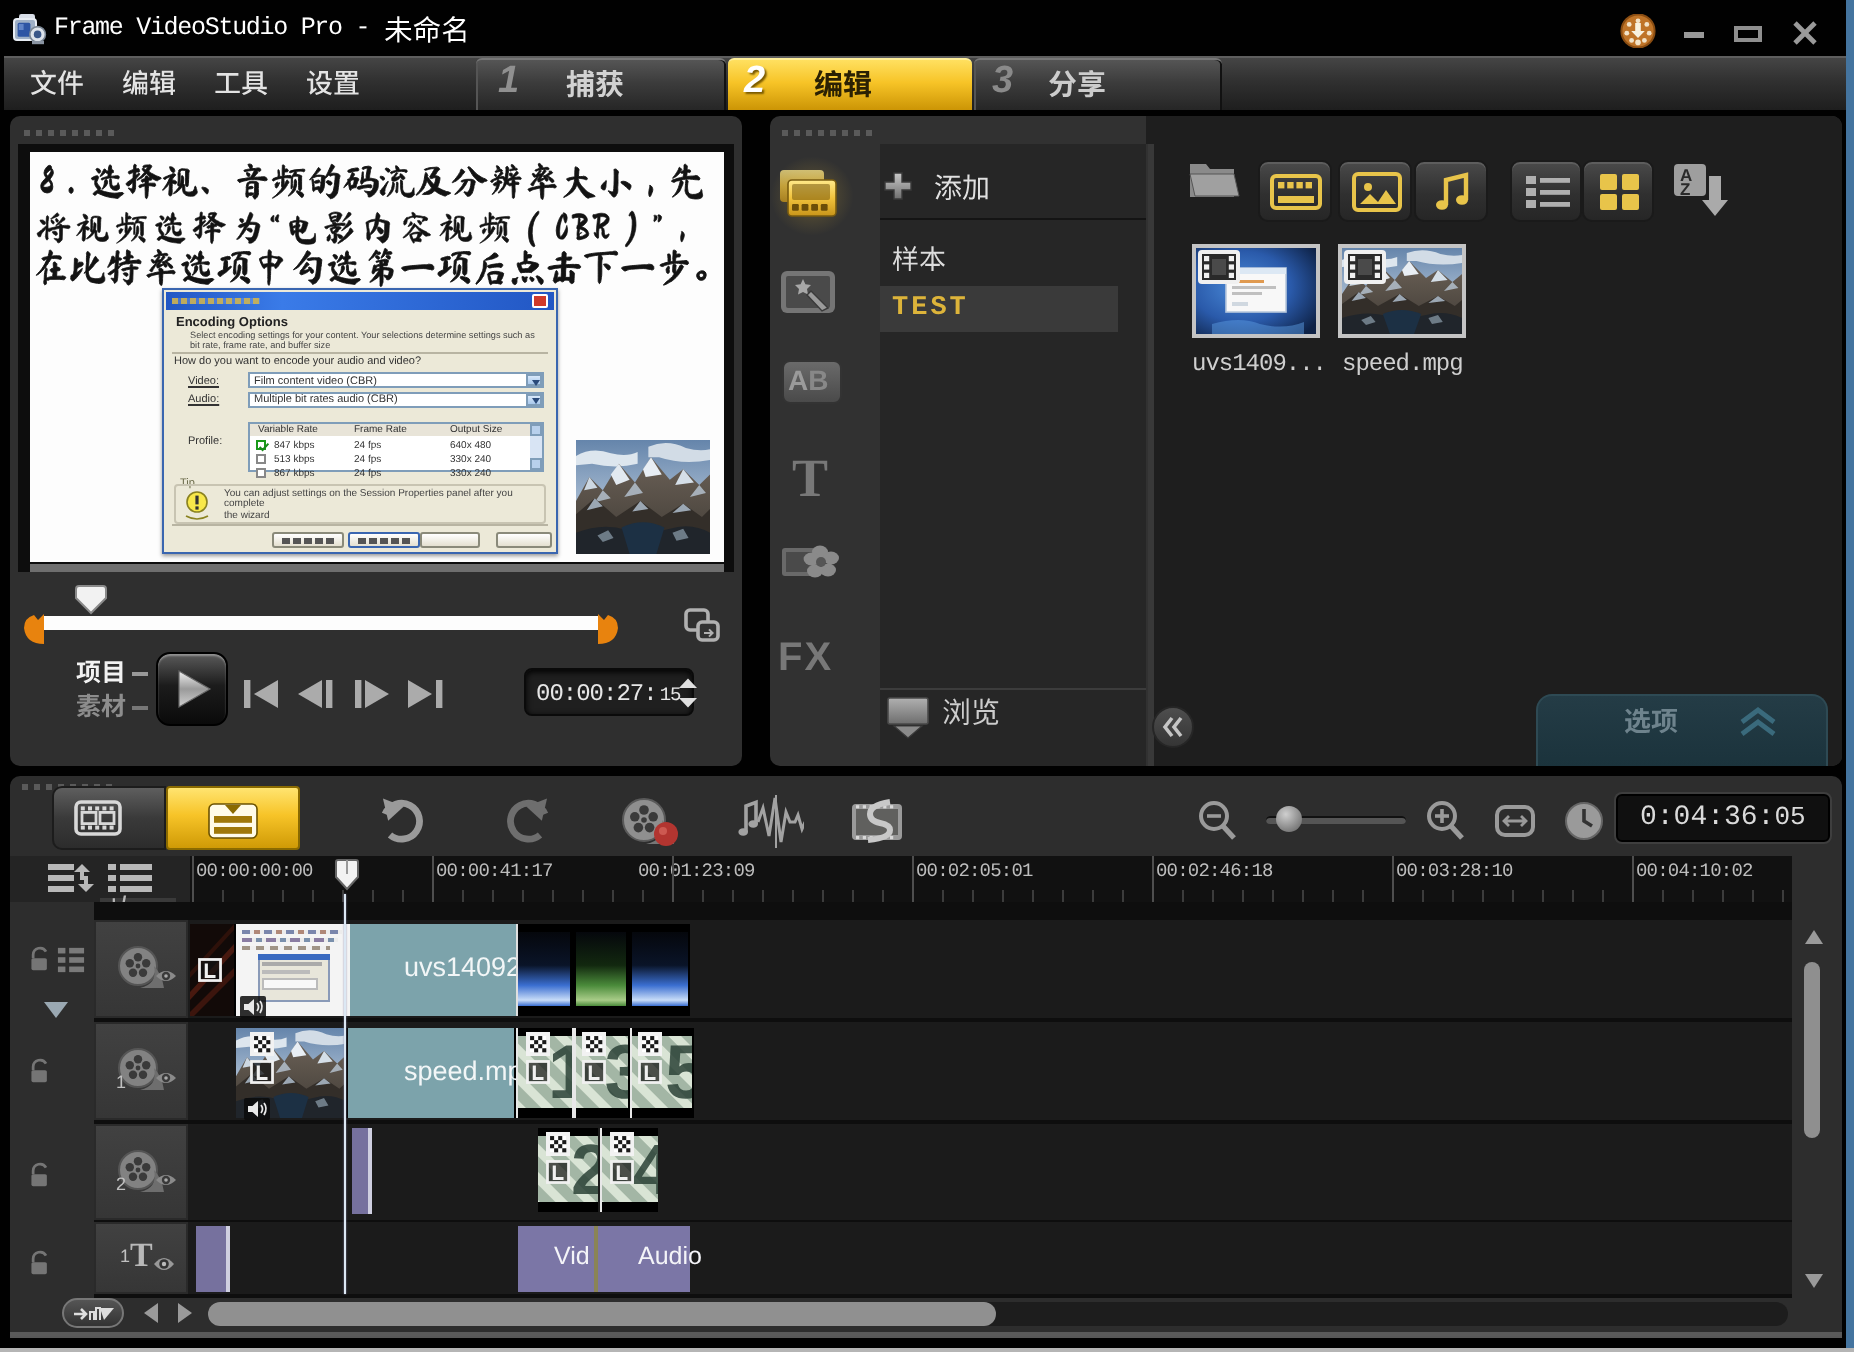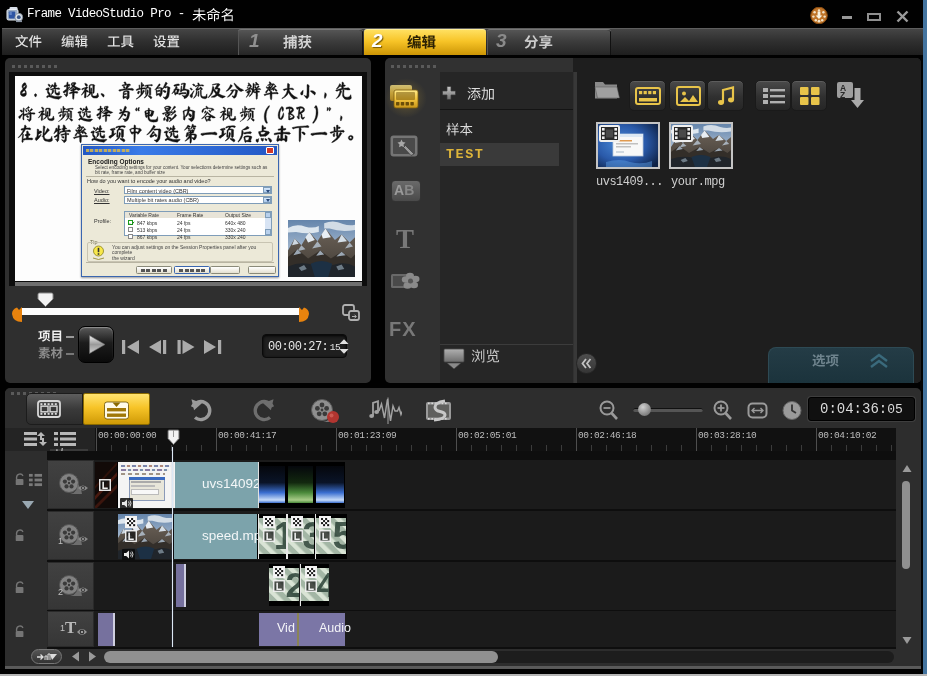--- a/index.html
+++ b/index.html
@@ -438,21 +438,21 @@
         <rect x="3" y="3" width="2.6" height="2.6"></rect>
         <rect x="3" y="7.2" width="2.6" height="2.6"></rect>
         <rect x="3" y="11.4" width="2.6" height="2.6"></rect>
 <rect x="15.4" y="3" width="2.6" height="2.6"></rect>
         <rect x="15.4" y="7.2" width="2.6" height="2.6"></rect>
         <rect x="15.4" y="11.4" width="2.6" height="2.6"></rect>
       </g>
 <rect x="7" y="4.5" width="7" height="8" fill="#4a4a4a"></rect>
     </svg>
 <div class="abs mono" style="left:596px;top:175px;font-size:12px;color:#cfcfcf;letter-spacing:-0.5px">uvs1409...</div>
-<div class="abs mono" style="left:671px;top:175px;font-size:12px;color:#cfcfcf;letter-spacing:-0.5px">your.mpg</div>
+<div class="abs mono" style="left:671px;top:175px;font-size:12px;color:#cfcfcf;letter-spacing:-0.5px">speed.mpg</div>
 <div class="abs" style="left:768px;top:347px;width:146px;height:36px;background:linear-gradient(#243c46,#1b333c);border:1px solid #2e4a54;border-bottom:none;border-radius:8px 8px 0 0"></div>
 <svg style="position:absolute;left:812px;top:353px" width="30" height="18" viewBox="0 -12.42 30 18">
       <path d="M0.6 -10.2C1.3 -9.5 2.2 -8.6 2.6 -7.9L4.0 -8.9C3.5 -9.6 2.6 -10.5 1.8 -11.1ZM5.7 -11.1C5.4 -9.9 4.8 -8.7 4.1 -8.0C4.4 -7.8 5.1 -7.3 5.4 -7.1C5.7 -7.5 6.0 -7.9 6.3 -8.4H8.0V-6.8H4.3V-5.4H6.5C6.3 -4.1 5.8 -3.1 4.0 -2.4C4.4 -2.1 4.8 -1.5 5.0 -1.1C7.2 -2.0 7.9 -3.5 8.1 -5.4H9.0V-3.1C9.0 -1.6 9.3 -1.2 10.6 -1.2C10.8 -1.2 11.3 -1.2 11.6 -1.2C12.6 -1.2 13.0 -1.6 13.1 -3.4C12.7 -3.5 12.0 -3.8 11.7 -4.0C11.7 -2.8 11.6 -2.6 11.4 -2.6C11.3 -2.6 10.9 -2.6 10.9 -2.6C10.6 -2.6 10.6 -2.7 10.6 -3.1V-5.4H12.9V-6.8H9.6V-8.4H12.4V-9.8H9.6V-11.4H8.0V-9.8H6.9C7.0 -10.1 7.1 -10.4 7.2 -10.7ZM3.7 -6.3H0.6V-4.8H2.1V-1.3C1.6 -1.0 1.0 -0.6 0.4 -0.1L1.5 1.4C2.2 0.5 3.0 -0.3 3.5 -0.3C3.8 -0.3 4.2 0.1 4.8 0.4C5.7 1.0 6.7 1.1 8.3 1.1C9.7 1.1 11.7 1.1 12.7 1.0C12.7 0.6 13.0 -0.3 13.1 -0.7C11.8 -0.5 9.7 -0.4 8.4 -0.4C7.0 -0.4 5.8 -0.5 5.0 -1.0C4.4 -1.3 4.0 -1.6 3.7 -1.7Z M21.6 -6.5V-3.8C21.6 -2.4 21.1 -0.9 17.5 0.0C17.9 0.3 18.4 0.9 18.6 1.2C22.4 0.1 23.2 -1.9 23.2 -3.7V-6.5ZM22.8 -1.0C23.7 -0.4 25.0 0.6 25.6 1.1L26.7 0.1C26.0 -0.5 24.7 -1.4 23.8 -1.9ZM13.8 -2.8 14.1 -1.1C15.5 -1.6 17.1 -2.1 18.7 -2.7L18.5 -4.1L17.2 -3.7V-8.5H18.5V-10.0H14.0V-8.5H15.6V-3.3ZM19.0 -8.5V-2.1H20.6V-7.0H24.2V-2.1H25.8V-8.5H22.7L23.2 -9.5H26.5V-10.9H18.7V-9.5H21.4C21.2 -9.2 21.1 -8.8 21.0 -8.5Z" fill="#6e838d"></path>
     </svg>
 <svg class="abs" style="left:868px;top:353px" width="22" height="16" viewBox="0 0 22 16">
 <g stroke="#3a6a7c" stroke-width="2.4" fill="none">
         <path d="M3 8 L11 2 L19 8"></path>
         <path d="M3 14 L11 8 L19 14"></path>
       </g>
     </svg>
@@ -553,21 +553,21 @@
 <circle cx="11" cy="11.5" r="9" fill="#9a9a9a"></circle>
       <circle cx="11" cy="11.5" r="9" fill="none" stroke="#666" stroke-width="1"></circle>
 <path d="M11 5.5 V11.5 L15 14" stroke="#333" stroke-width="1.8" fill="none"></path>
     </svg>
 <div class="abs" style="left:808px;top:397px;width:107px;height:24px;background:#101010;border-radius:3px;border:1px solid #000;box-shadow:0 0 0 1px #3e3e3e"></div>
 <div class="abs mono" style="left:820px;top:401px;font-size:14px;color:#dadada;letter-spacing:0px">0:04:36:<span style="font-size:13px">05</span></div>
 <div class="abs" style="left:95px;top:428px;width:801px;height:23px;background:#111111"></div>
 <div class="abs" style="left:5px;top:428px;width:90px;height:23px;background:#242424"></div>
 <div class="abs mono" style="left:98px;top:430px;font-size:9.5px;color:#bdbdbd;letter-spacing:-0.4px">00:00:00:00</div>
 <div class="abs mono" style="left:218px;top:430px;font-size:9.5px;color:#bdbdbd;letter-spacing:-0.4px">00:00:41:17</div>
-<div class="abs mono" style="left:338px;top:430px;font-size:9.5px;color:#bdbdbd;letter-spacing:-0.4px">00:01:23:09</div>
+<div class="abs mono" style="left:319px;top:430px;font-size:9.5px;color:#bdbdbd;letter-spacing:-0.4px">00:01:23:09</div>
 <div class="abs mono" style="left:458px;top:430px;font-size:9.5px;color:#bdbdbd;letter-spacing:-0.4px">00:02:05:01</div>
 <div class="abs mono" style="left:578px;top:430px;font-size:9.5px;color:#bdbdbd;letter-spacing:-0.4px">00:02:46:18</div>
 <div class="abs mono" style="left:698px;top:430px;font-size:9.5px;color:#bdbdbd;letter-spacing:-0.4px">00:03:28:10</div>
 <div class="abs mono" style="left:818px;top:430px;font-size:9.5px;color:#bdbdbd;letter-spacing:-0.4px">00:04:10:02</div>
 <svg class="abs" style="left:95px;top:428px" width="801" height="23" viewBox="0 0 801 23">
       <rect x="1" y="0" width="1" height="23" fill="#4e4e4e"></rect>
       <rect x="16" y="17" width="1" height="6" fill="#3c3c3c"></rect>
       <rect x="31" y="17" width="1" height="6" fill="#3c3c3c"></rect>
       <rect x="46" y="17" width="1" height="6" fill="#3c3c3c"></rect>
       <rect x="61" y="17" width="1" height="6" fill="#3c3c3c"></rect>

